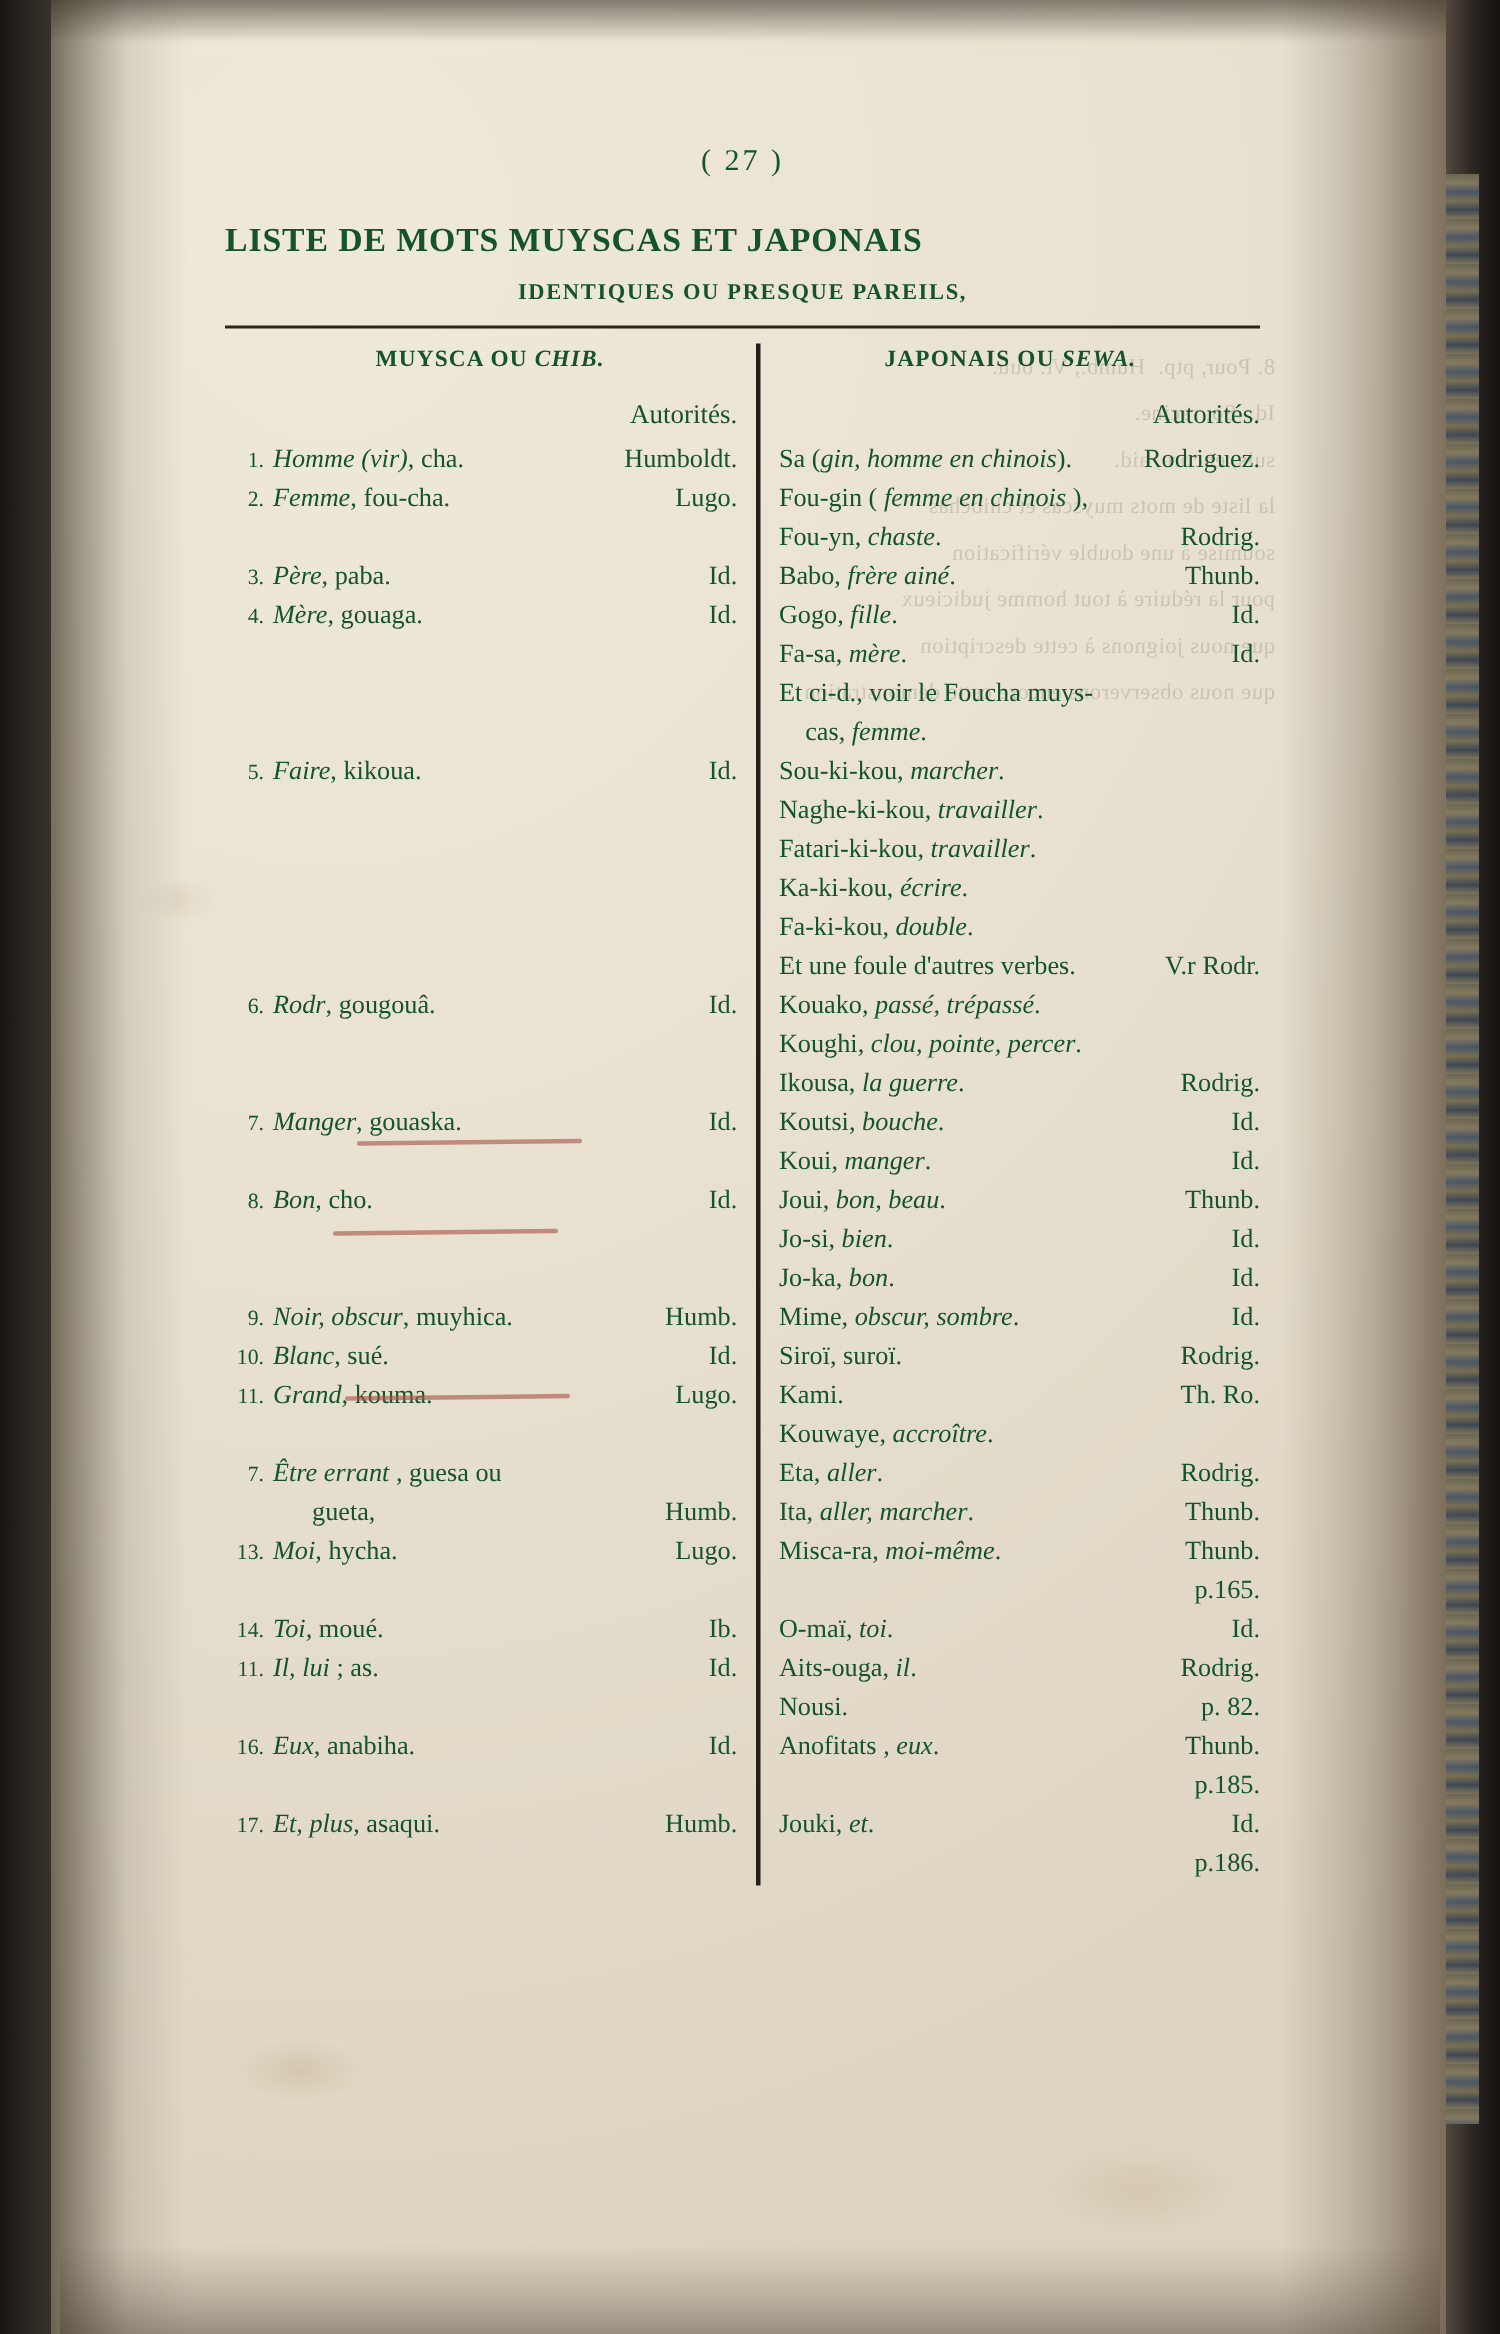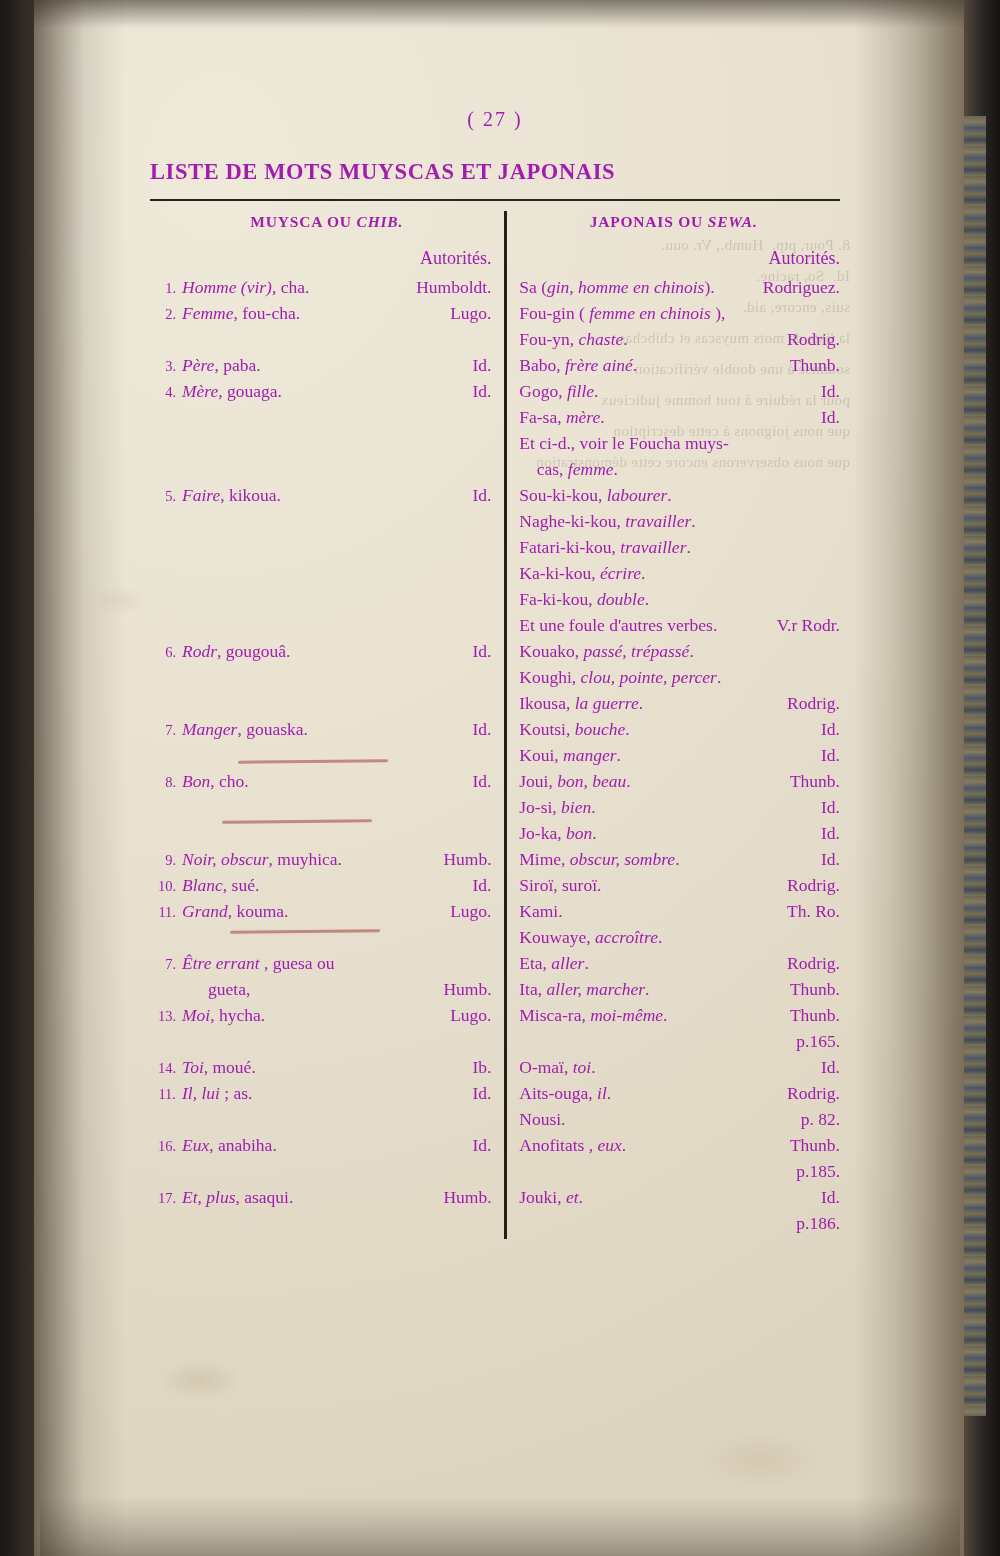--- a/index.html
+++ b/index.html
@@ -82,23 +82,23 @@
     line-height: 31px;
     transform: scaleX(-1);
     letter-spacing: .4px;
     pointer-events: none;
     white-space: pre-wrap;
     font-family: "Liberation Serif", serif;
   }
   
   .content {
     position: absolute;
-    left: 150px; top: 108px;
+    left: 150px; top: 96px;
     width: 690px;
-    color: #a21caf;
+    color: #14532d;
   }
   .folio {
     text-align: center;
     font-size: 20px;
     letter-spacing: 2px;
     margin-bottom: 28px;
   }
   .title {
     text-align: left;
     font-size: 22.5px;
@@ -187,20 +187,21 @@
 suis, encore, aid.
 la liste de mots muyscas et chibchas
 soumise à une double vérification
 pour la réduire à tout homme judicieux
 que nous joignons à cette description
 que nous observerons encore cette démonstration</div>
 
   <div class="content">
     <div class="folio">( 27 )</div>
     <div class="title">LISTE DE MOTS MUYSCAS ET JAPONAIS</div>
+    <div class="subtitle1">IDENTIQUES OU PRESQUE PAREILS,</div>
     <div class="rule"></div>
 
     <table class="words">
       <tbody id="table-body">
           <tr>
             <td class="col-head" colspan="2">MUYSCA OU <span class="it">CHIB.</span></td>
             <td class="divider" rowspan="39"></td>
             <td class="col-head" colspan="2">JAPONAIS OU <span class="it">SEWA.</span></td>
           </tr>
           <tr>
@@ -253,21 +254,21 @@
           </tr>
           <tr class="row">
             <td class="cell-left">&nbsp;</td>
             <td class="cell-auth1"></td>
             <td class="cell-right">&nbsp;&nbsp;&nbsp;&nbsp;cas, <span class="it">femme</span>.</td>
             <td class="cell-auth2"></td>
           </tr>
           <tr class="row">
             <td class="cell-left"><span class="num">5.</span><span class="it">Faire</span>, kikoua.</td>
             <td class="cell-auth1">Id.</td>
-            <td class="cell-right">Sou-ki-kou, <span class="it">labourer</span>.</td>
+            <td class="cell-right">Sou-ki-kou, <span class="it">marcher</span>.</td>
             <td class="cell-auth2"></td>
           </tr>
           <tr class="row">
             <td class="cell-left">&nbsp;</td>
             <td class="cell-auth1"></td>
             <td class="cell-right">Naghe-ki-kou, <span class="it">travailler</span>.</td>
             <td class="cell-auth2"></td>
           </tr>
           <tr class="row">
             <td class="cell-left">&nbsp;</td>

